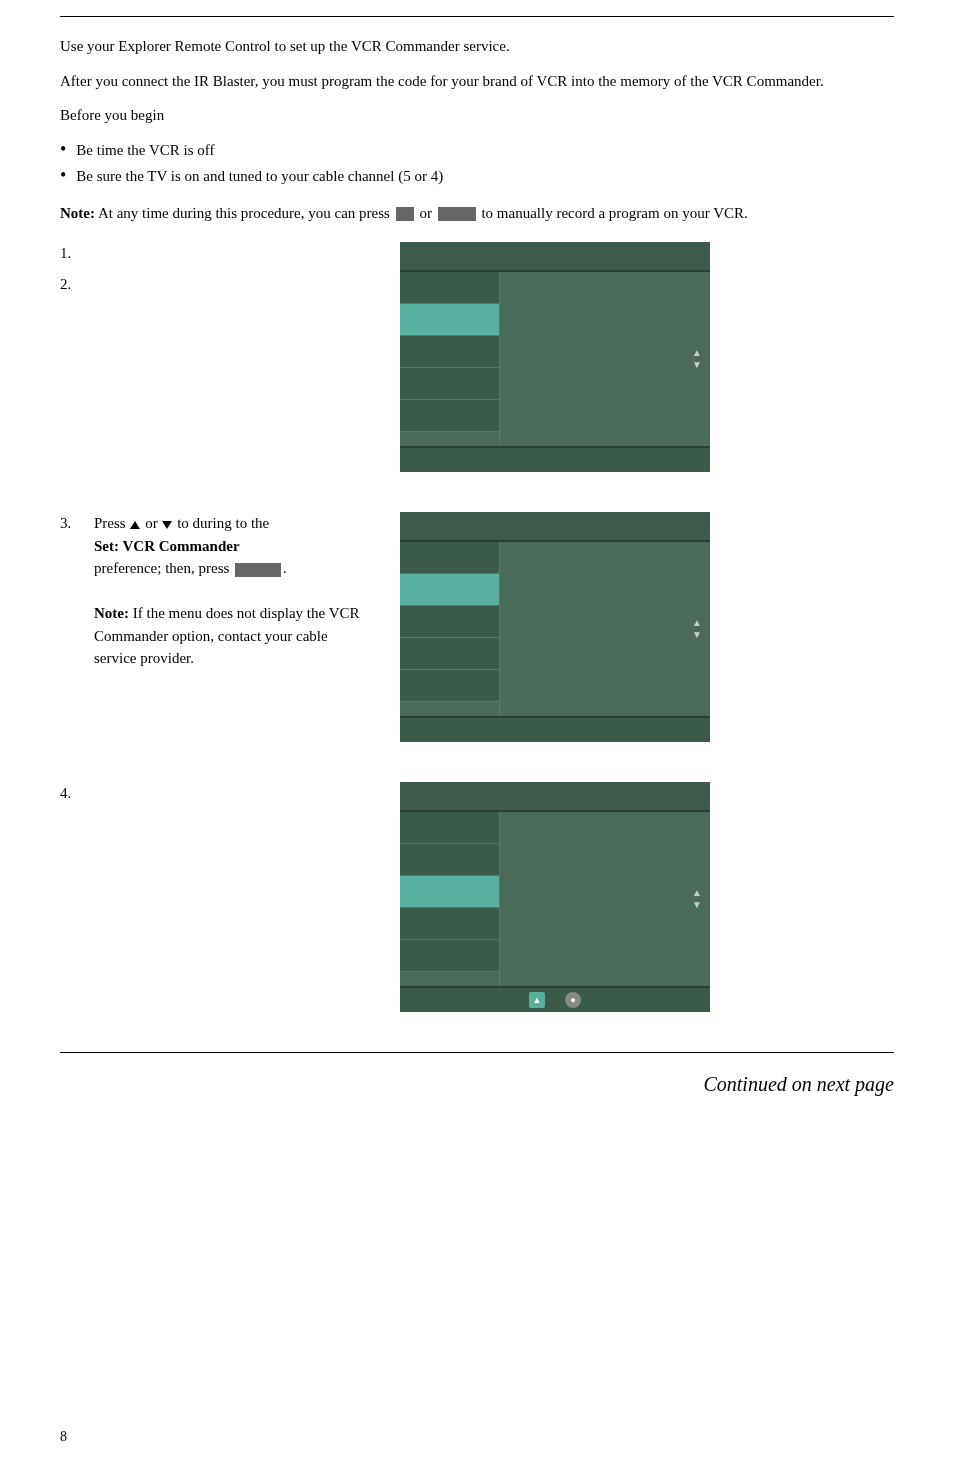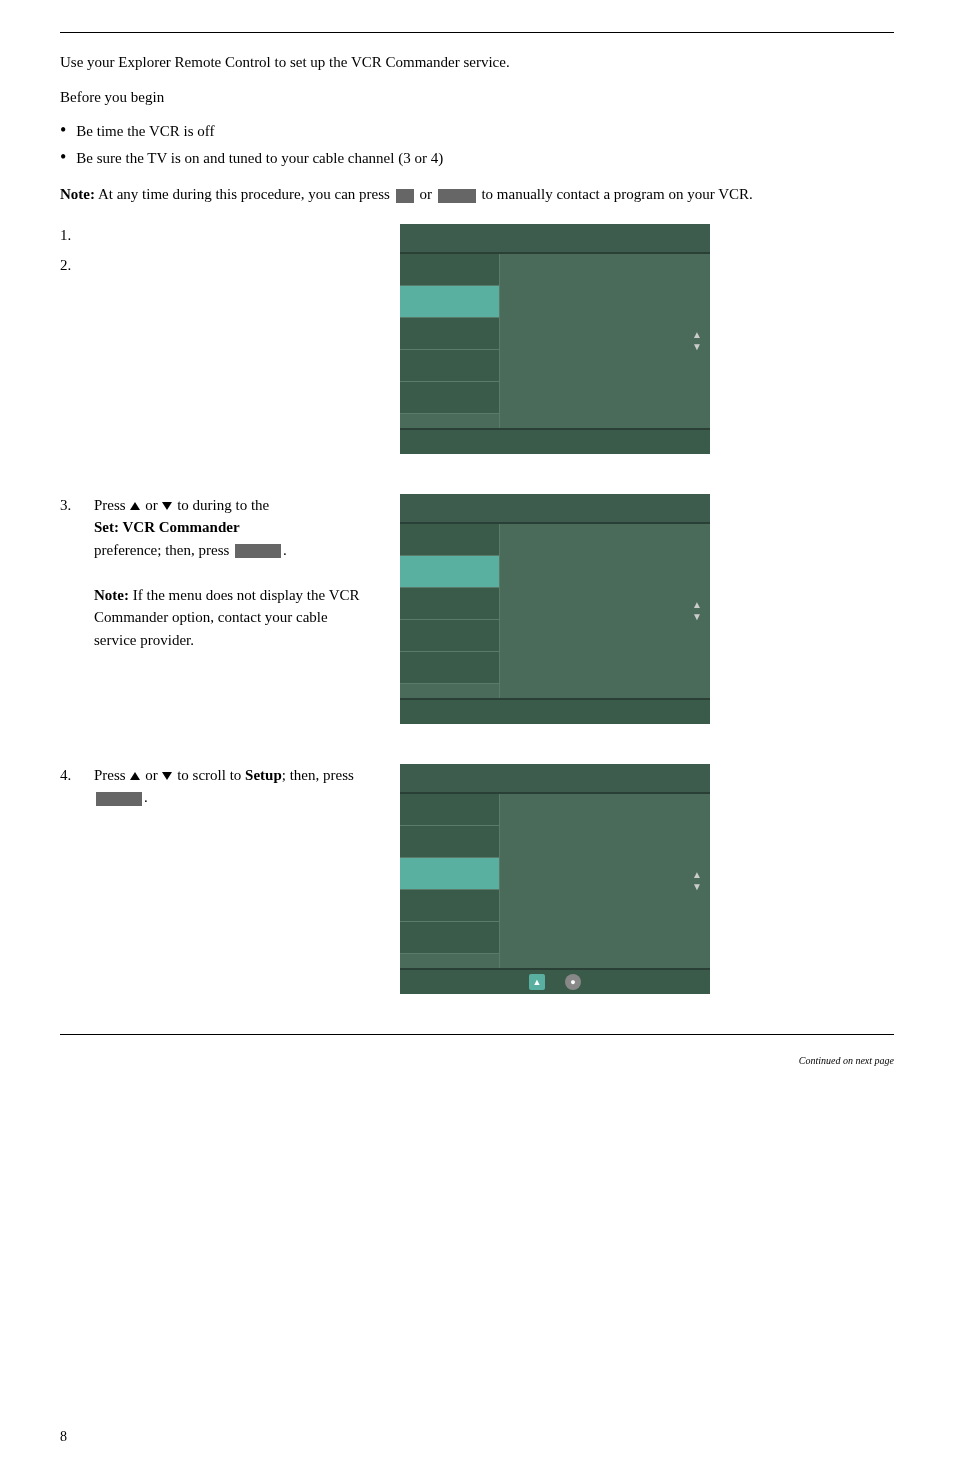--- a/index.html
+++ b/index.html
@@ -6,21 +6,21 @@
     body {
       background: #fff;
       font-family: Georgia, 'Times New Roman', serif;
       font-size: 15px;
       color: #000;
       width: 954px;
       min-height: 1475px;
       position: relative;
     }
     .page {
-      padding: 32px 60px 60px 60px;
+      padding: 16px 60px 60px 60px;
       max-width: 954px;
     }
     .top-rule {
       border: none;
       border-top: 1.5px solid #000;
       margin-bottom: 18px;
     }
     .bottom-rule {
       border: none;
       border-top: 1.5px solid #000;
@@ -157,21 +157,21 @@
       font-size: 9px;
       color: #fff;
     }
     .tv-footer-icon.circle {
       border-radius: 50%;
       background: #888;
     }
     .continued-line {
       text-align: right;
       font-style: italic;
-      font-size: 10px;
+      font-size: 20px;
       margin-top: 20px;
     }
     .page-num {
       position: absolute;
       bottom: 30px;
       left: 60px;
       font-size: 14px;
     }
     .tri-up {
       display: inline-block;
@@ -215,40 +215,41 @@
       min-width: 26px;
     }
   </style>
 </head>
 <body>
 
 <div class="page">
   <hr class="top-rule">
 
   <p class="para">Use your Explorer Remote Control to set up the VCR Commander service.</p>
+  <p class="para">After you connect the IR Blaster, you must program the code for your brand of VCR into the memory of the VCR Commander.</p>
 
   <p class="para">Before you begin</p>
 
   <ul class="bullet-list">
     <li>
       <span class="bullet-dot">•</span>
       <span>Be time the VCR is off</span>
     </li>
     <li>
       <span class="bullet-dot">•</span>
-      <span>Be sure the TV is on and tuned to your cable channel (3 or 4)</span>
+      <span>Be sure the TV is on and tuned to your cable channel (5 or 4)</span>
     </li>
   </ul>
 
   <p class="note-line">
     <strong>Note:</strong><span> At any time during this procedure, you can press</span>
     <span class="inline-btn"></span>
     <span> or</span>
     <span class="inline-btn-wide"></span>
-    <span> to manually contact a program on your VCR.</span>
+    <span> to manually record a program on your VCR.</span>
   </p>
 
   <div class="step-row">
     <div class="step-left">
       <div class="single-step">
         <span class="single-step-num">1.</span>
       </div>
       <div class="single-step">
         <span class="single-step-num">2.</span>
       </div>
@@ -321,29 +322,20 @@
           <div class="tv-footer-row"></div>
         </div>
       </div>
     </div>
   </div>
 
   <div class="step-row">
     <div class="step-left">
       <div class="single-step">
         <span class="single-step-num">4.</span>
-        <span>
-          <span>Press</span>
-          <span class="tri-up"></span>
-          <span> or </span>
-          <span class="tri-down"></span>
-          <span> to scroll to</span>
-          <strong>Setup</strong><span>; then, press</span>
-          <span class="inline-btn-med"></span><span>.</span>
-        </span>
       </div>
     </div>
     <div class="step-right">
 
       <div class="tv-screen">
         <div class="tv-inner">
           <div class="tv-header-row"></div>
           <div class="tv-content-area">
             <div class="tv-sidebar">
               <div class="tv-sidebar-item"></div>

